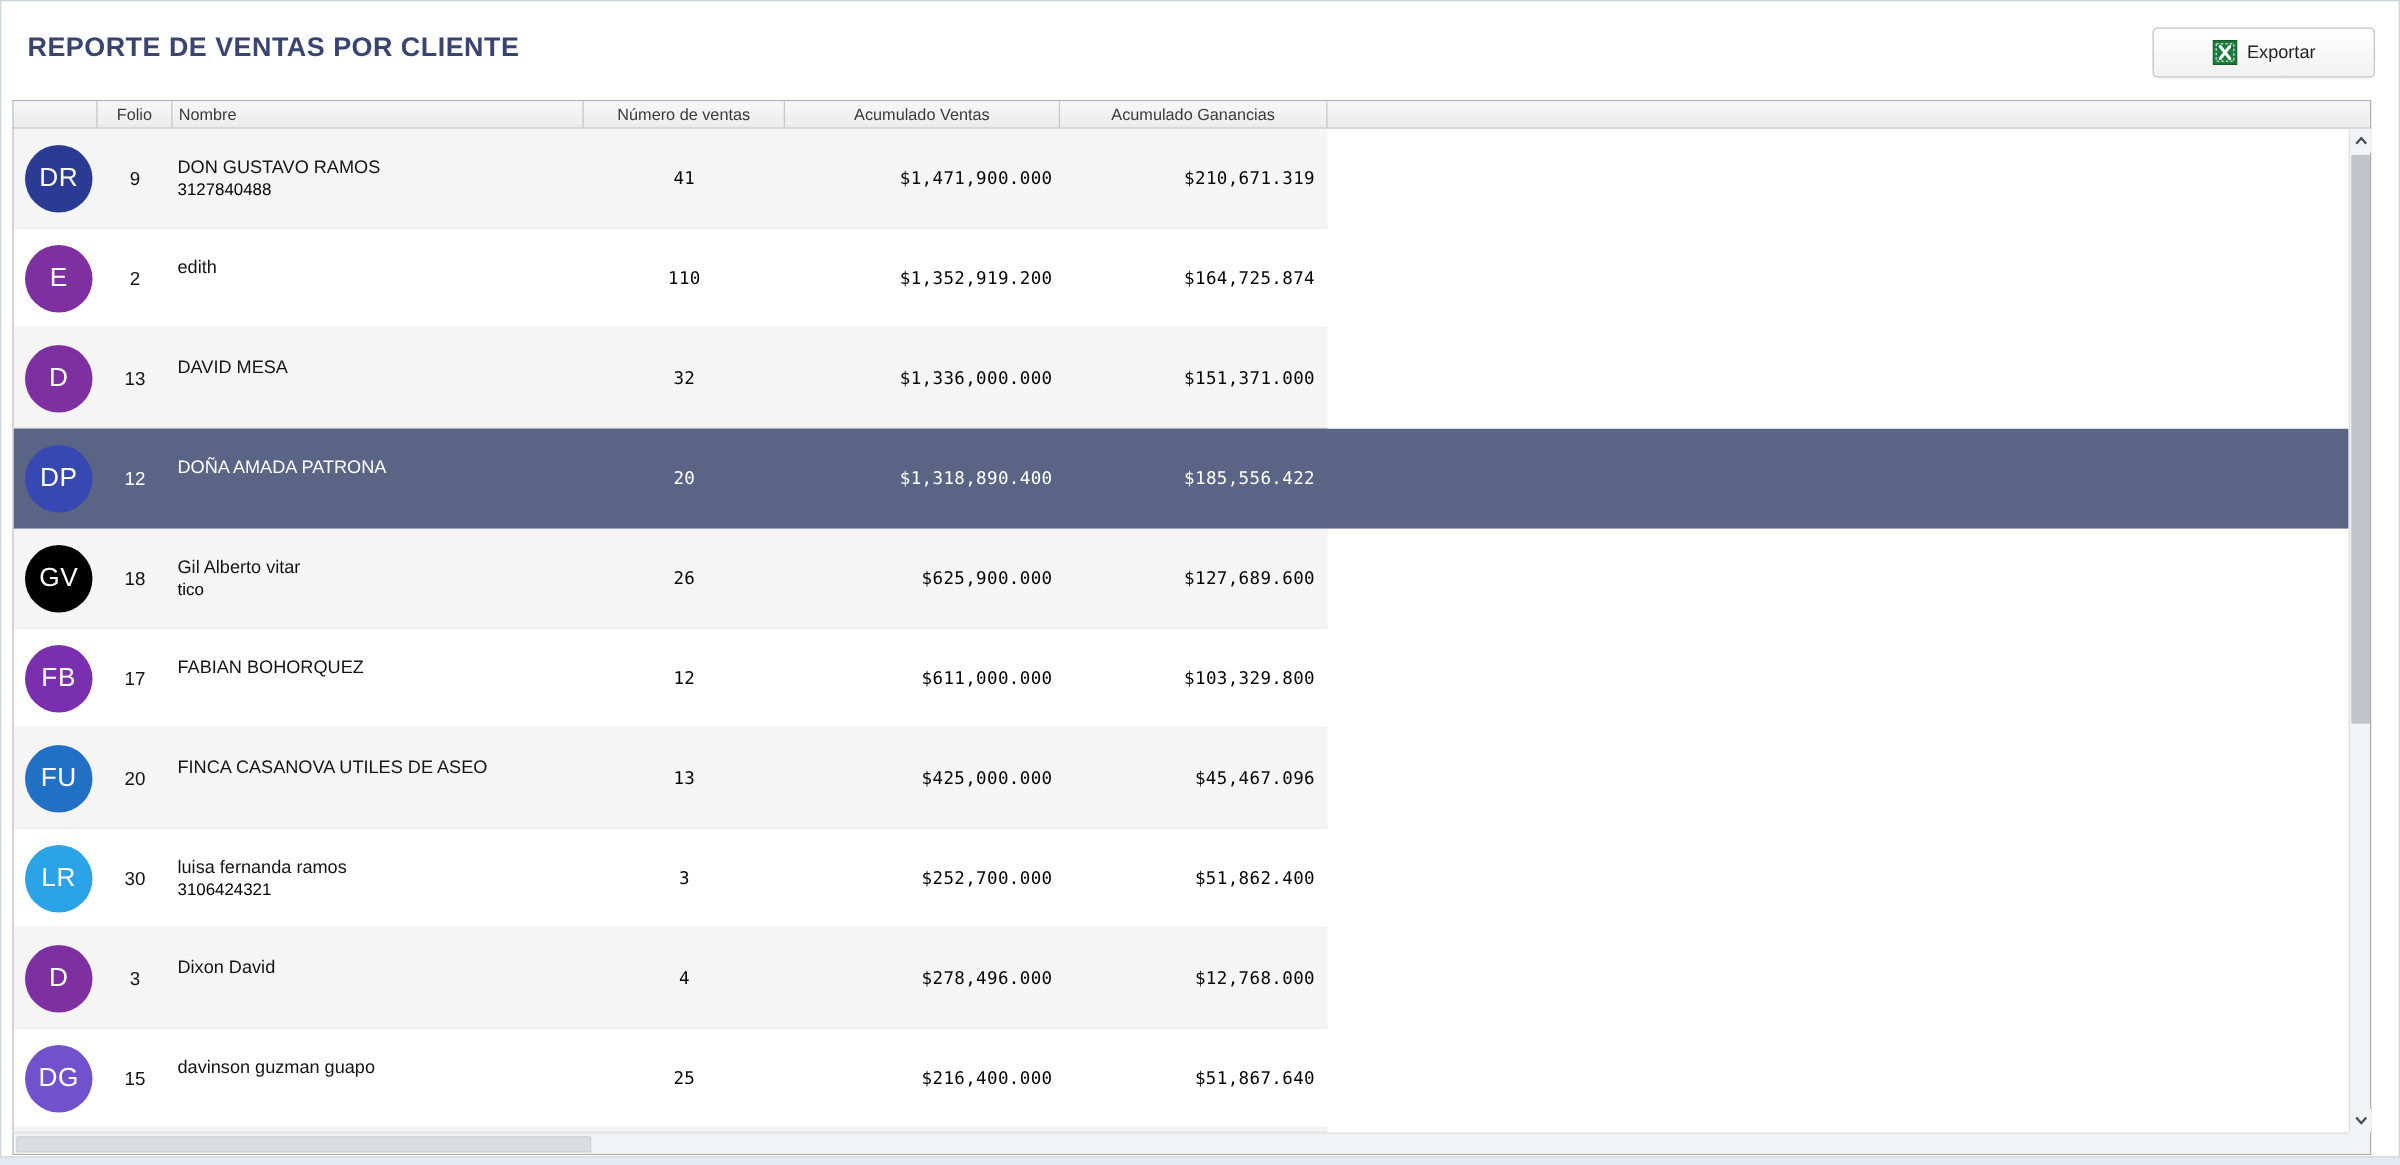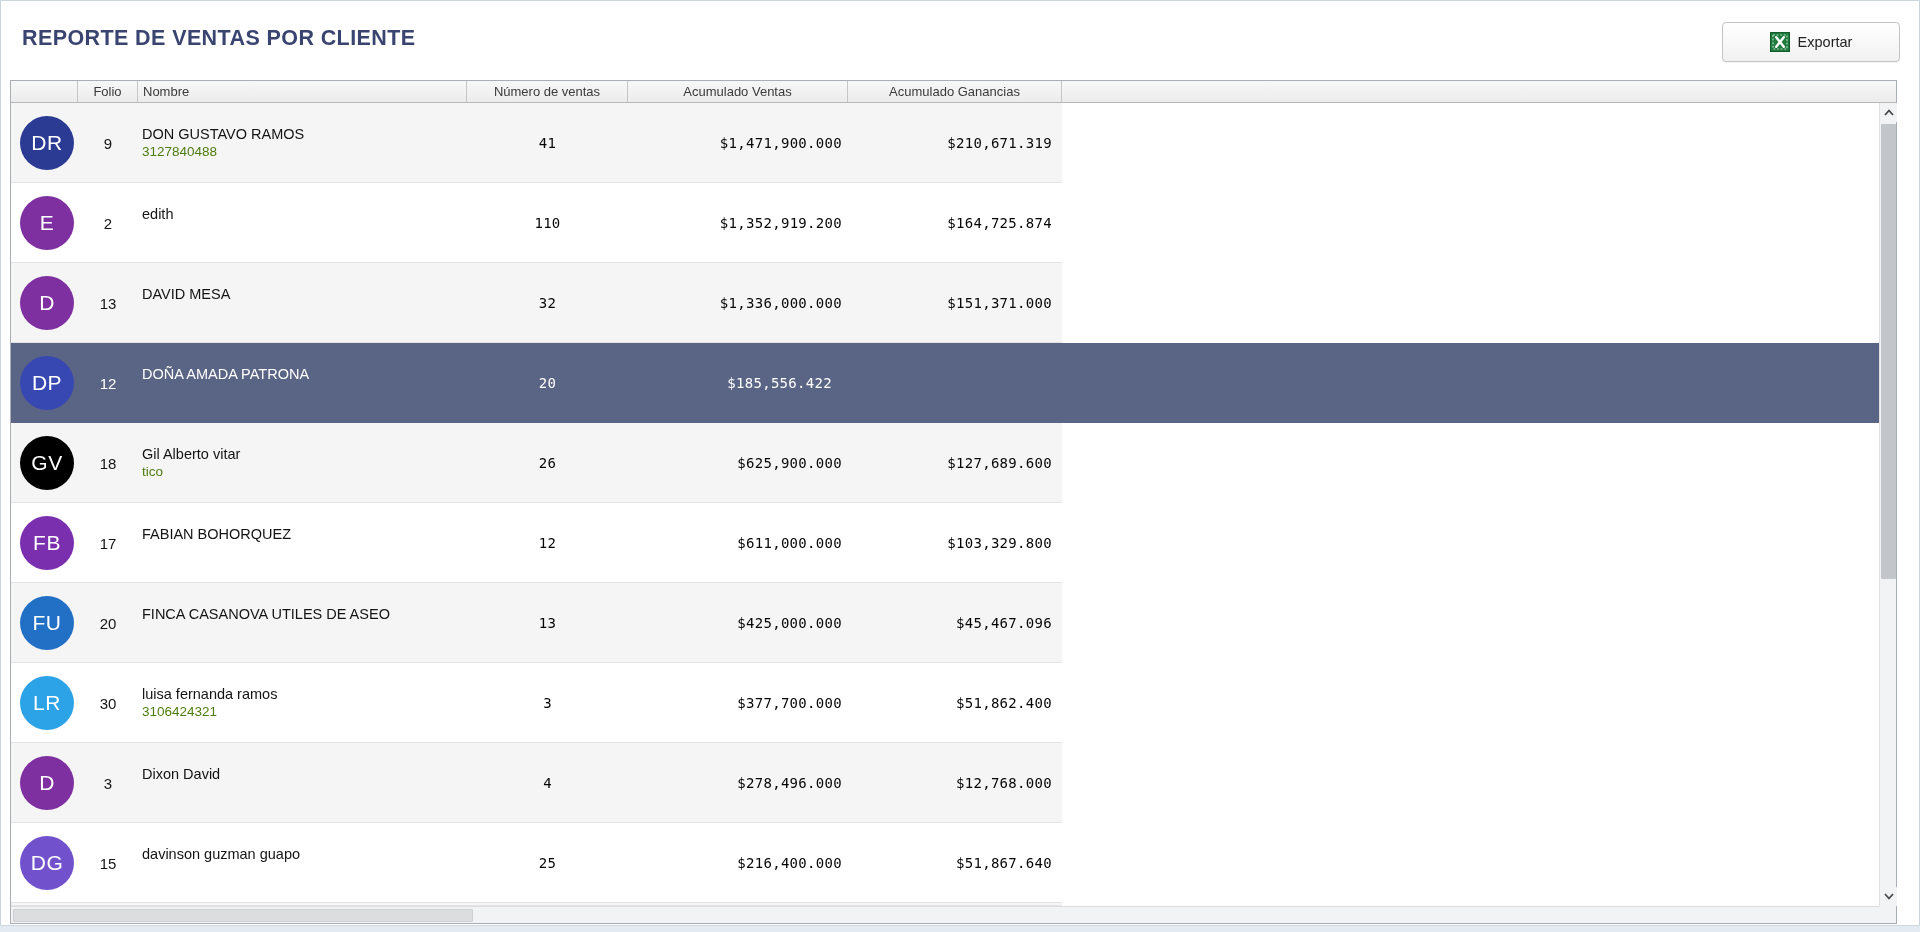--- a/index.html
+++ b/index.html
@@ -43,21 +43,21 @@
   .row.partial { height:3px; overflow:hidden; }
 
   .cell { position:relative; z-index:1; display:flex; align-items:center; }
   .cell-avatar { width:67px; justify-content:flex-start; padding-left:9px; }
   .avatar { width:54px; height:54px; border-radius:50%; display:flex; align-items:center; justify-content:center;
             color:#fff; font-size:21px; letter-spacing:0.5px; }
   .cell-folio { width:60px; justify-content:center; font-size:15px; color:#141414; }
   .cell-nombre { width:329px; padding-left:4px; }
   .nameblock { display:flex; flex-direction:column; line-height:17px; }
   .cname { font-size:14.5px; color:#141414; white-space:nowrap; }
-  .csub { font-size:13.5px; color:#4d7c0f; min-height:17px; white-space:nowrap; }
+  .csub { font-size:13.5px; color:#000000; min-height:17px; white-space:nowrap; }
   .num { font-family:"DejaVu Sans Mono", monospace; font-size:14px; color:#060606; letter-spacing:0.3px;text-align:center; }
   .cell-ventas { width:161px; justify-content:center; }
   .cell-av { width:220px; justify-content:flex-end; padding-right:6px; }
   .cell-ag { width:214px; justify-content:flex-end; padding-right:10px; }
 
   .row.selected .cname, .row.selected .csub, .row.selected .num, .row.selected .cell-folio { color:#ffffff; }
 
   
   .vsb { position:absolute; top:22px; right:0; width:17px; height:803px; background:#f2f3f4; border-left:1px solid #e0e0e0; }
   .sb-btn { position:absolute; left:0; width:17px; height:19px; background:#f2f3f4; display:flex; align-items:center; justify-content:center; cursor:pointer; }
@@ -159,20 +159,21 @@
       </div>
     </div>
     <div class="cell cell-folio">12</div>
     <div class="cell cell-nombre">
       <div class="nameblock">
         <span class="cname">DOÑA AMADA PATRONA</span>
         <span class="csub"></span>
       </div>
     </div>
     <div class="cell cell-ventas num">20</div>
+    <div class="cell cell-av num">$1,318,890.400</div>
     <div class="cell cell-ag num">$185,556.422</div>
   </div>
         <div class="row striped">
     <div class="data-zone"></div>
     <div class="cell cell-avatar">
       <div class="avatar" style="background: #000000;">
         <span>GV</span>
       </div>
     </div>
     <div class="cell cell-folio">18</div>
@@ -230,21 +231,21 @@
       </div>
     </div>
     <div class="cell cell-folio">30</div>
     <div class="cell cell-nombre">
       <div class="nameblock">
         <span class="cname">luisa fernanda ramos</span>
         <span class="csub">3106424321</span>
       </div>
     </div>
     <div class="cell cell-ventas num">3</div>
-    <div class="cell cell-av num">$377,700.000</div>
+    <div class="cell cell-av num">$252,700.000</div>
     <div class="cell cell-ag num">$51,862.400</div>
   </div>
         <div class="row striped">
     <div class="data-zone"></div>
     <div class="cell cell-avatar">
       <div class="avatar" style="background: rgb(126, 47, 160);">
         <span>D</span>
       </div>
     </div>
     <div class="cell cell-folio">3</div>

